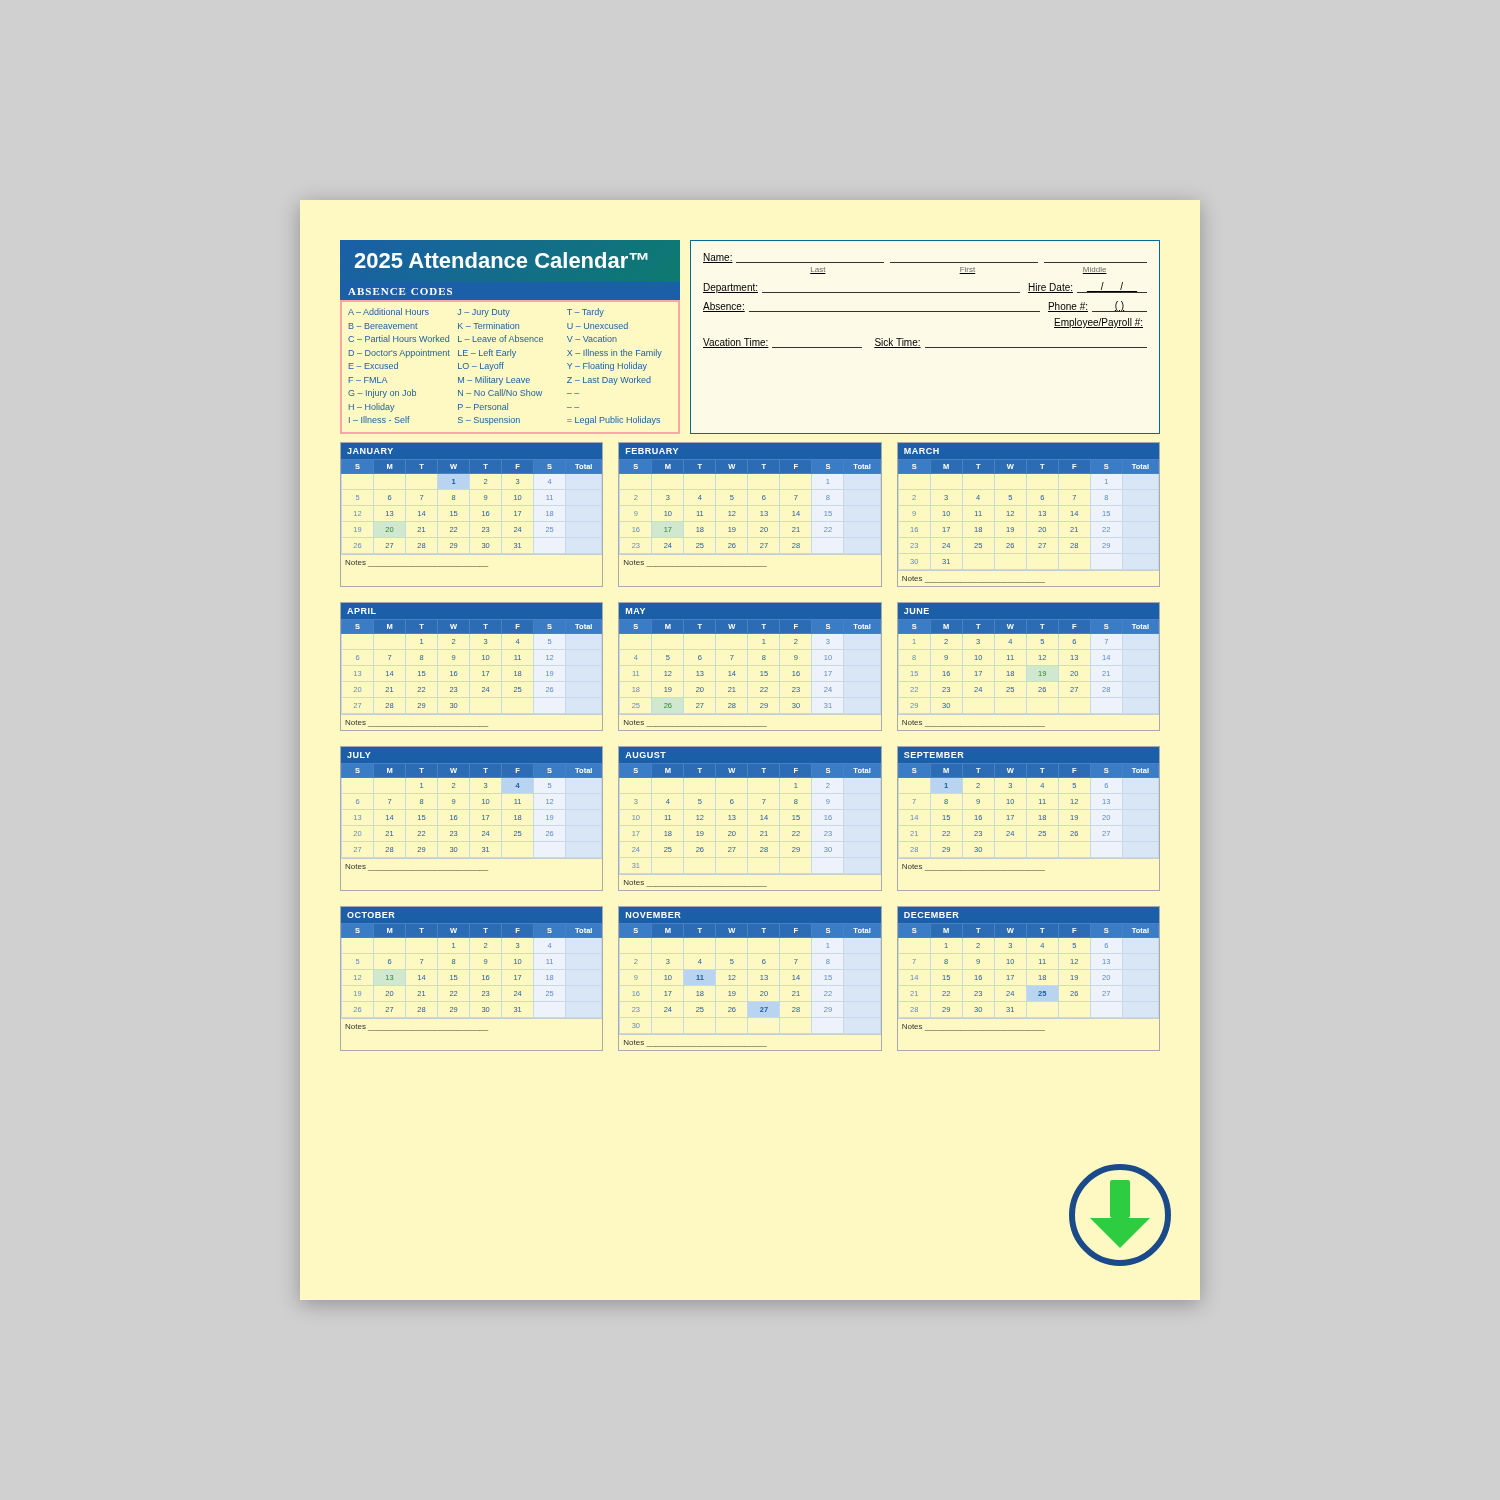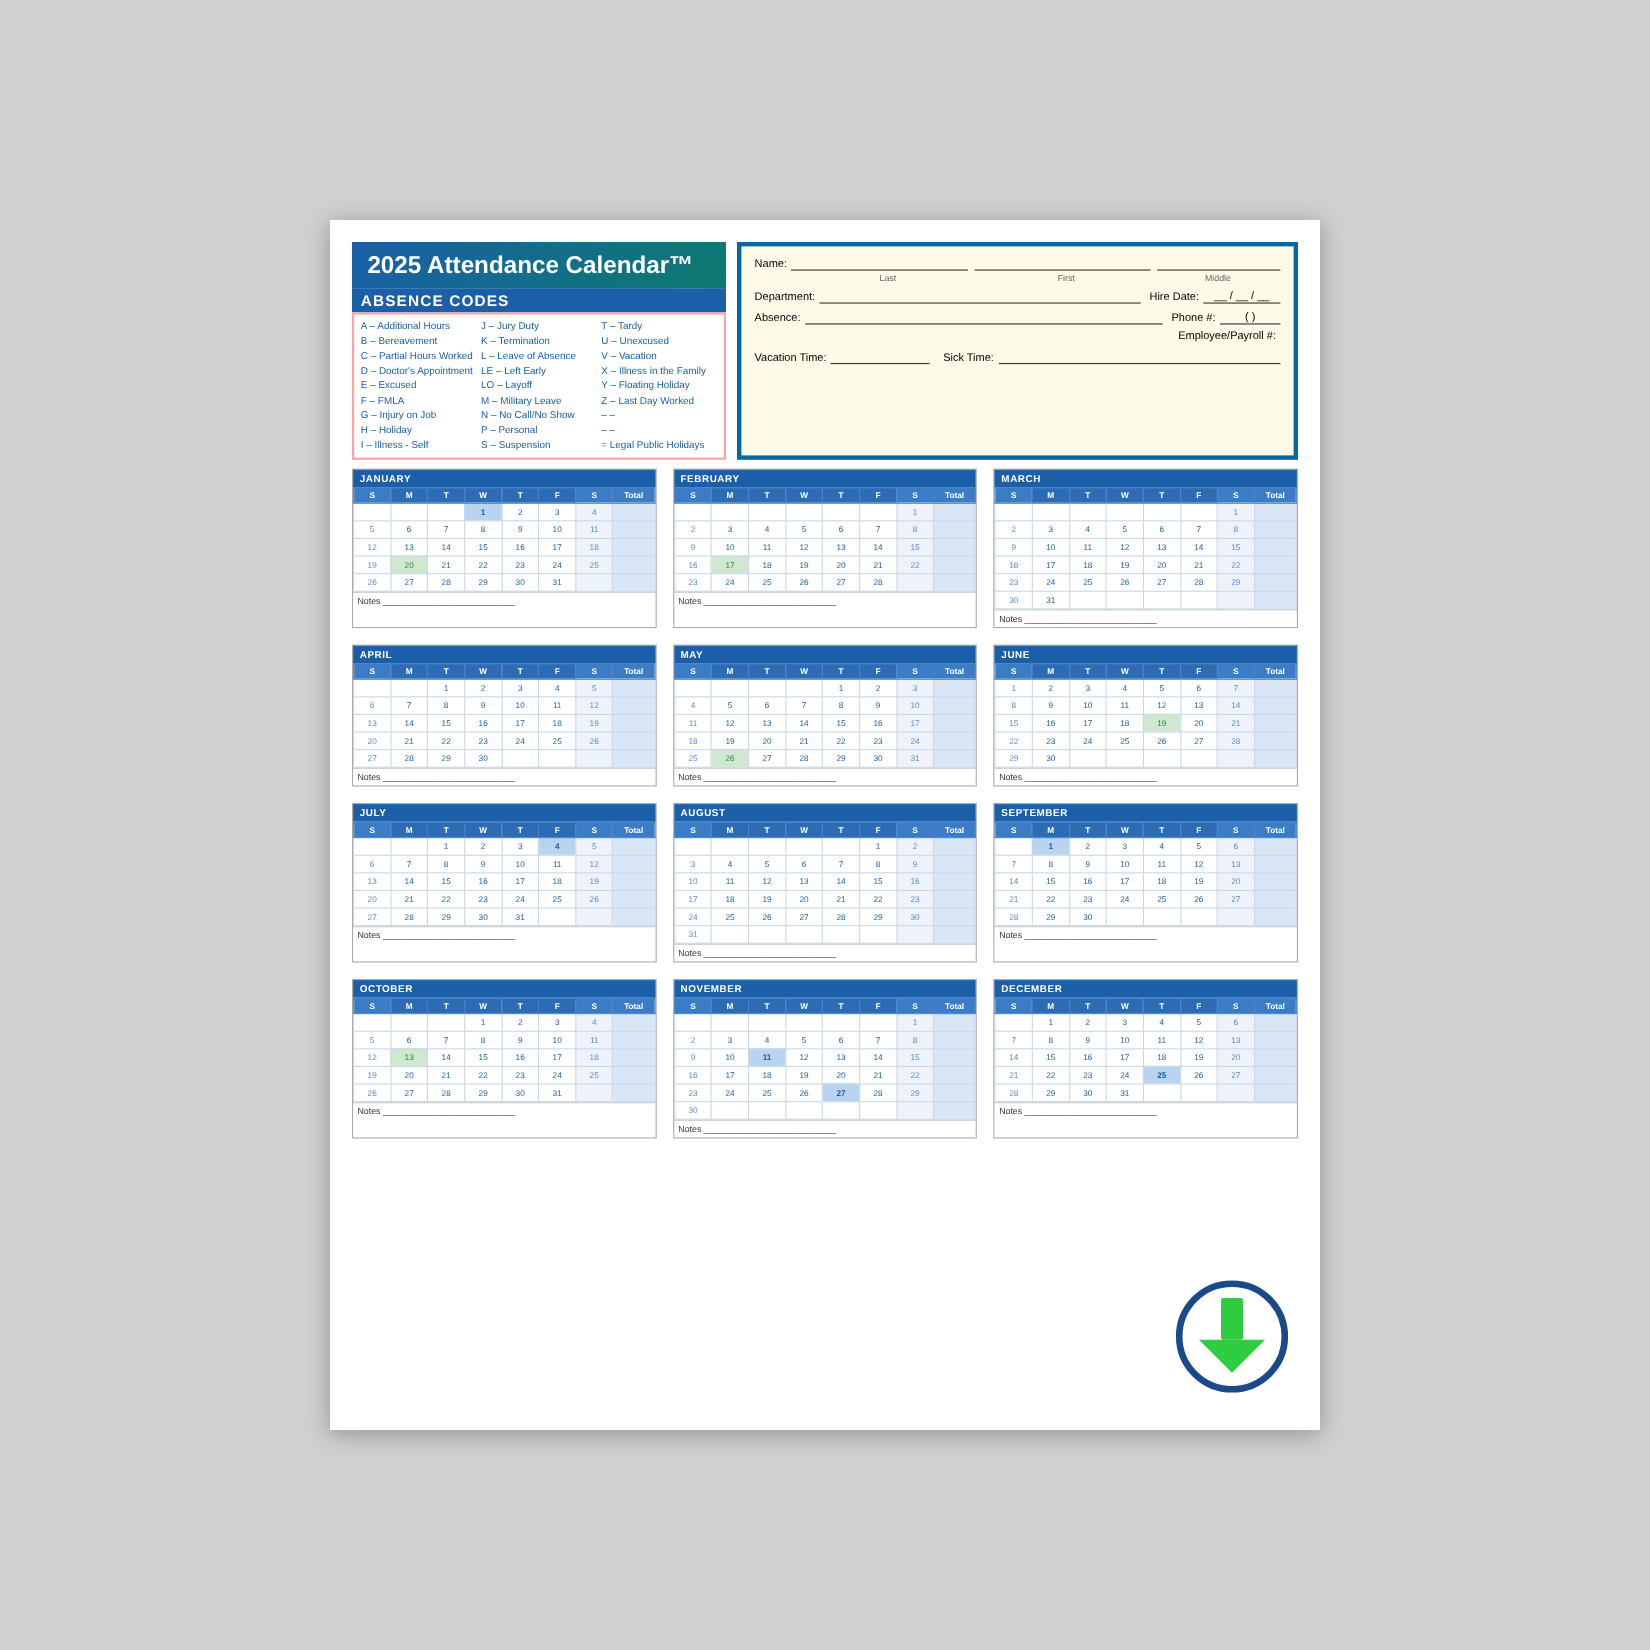--- a/index.html
+++ b/index.html
@@ -5,24 +5,24 @@
     * { box-sizing: border-box; margin: 0; padding: 0; }
     body {
       background: #d0d0d0;
       display: flex;
       justify-content: center;
       align-items: center;
       min-height: 100vh;
       font-family: Arial, sans-serif;
     }
     .page {
-      background: #ffffff;
+      background: #fef9c3;
       width: 900px;
       min-height: 1100px;
-      padding: 20px;
+      padding: 40px;
       box-shadow: 0 4px 20px rgba(0,0,0,0.3);
       position: relative;
     }
     
     .header-title {
       background: linear-gradient(135deg, #1a5fa8, #0d7a6e);
       color: white;
       font-size: 22px;
       font-weight: bold;
       padding: 8px 14px;
@@ -34,32 +34,34 @@
       display: flex;
       gap: 10px;
       margin-bottom: 8px;
     }
     .left-section {
       width: 340px;
     }
     .right-section {
       flex: 1;
       background: #fdfae8;
-      border: 4px solid #0369a1;
+      border: 1px solid #0369a1;
       padding: 8px 12px;
       font-size: 11px;
+      text-decoration: underline;
     }
     
     .absence-codes-header {
       background: #1a5fa8;
       color: white;
-      font-size: 14px;
+      font-size: 11px;
       font-weight: bold;
       padding: 3px 8px;
       letter-spacing: 1px;
+      font-family: Liberation Serif, serif;
     }
     .absence-codes-body {
       border: 2px solid #fca5a5;
       padding: 4px 6px;
       font-size: 9px;
       color: #1a5fa8;
     }
     .codes-columns {
       display: flex;
       gap: 4px;

